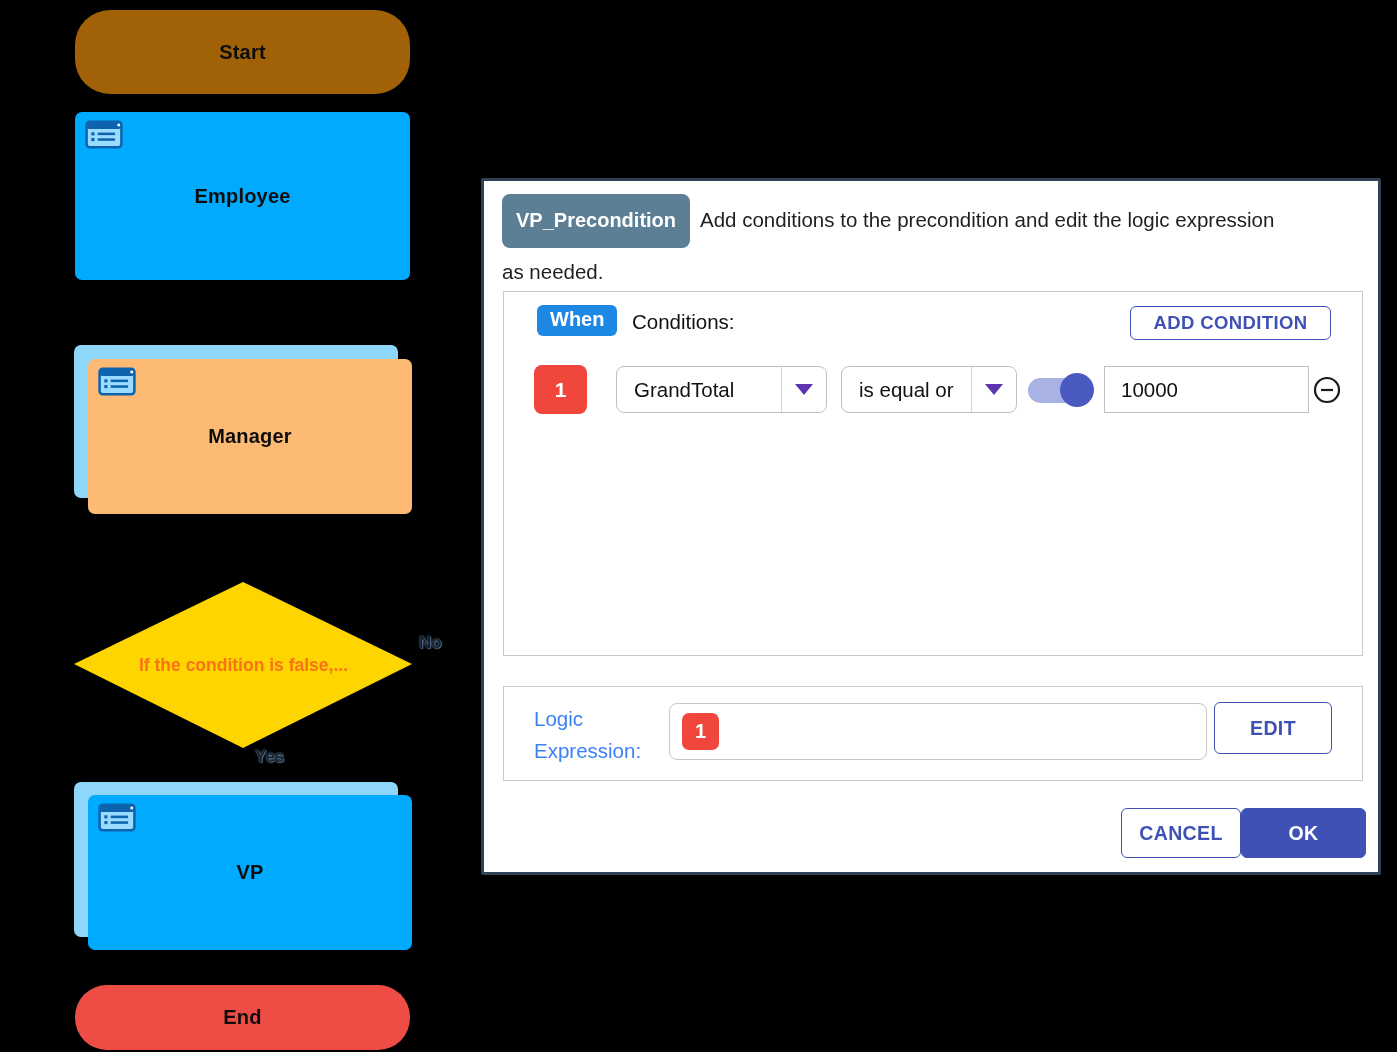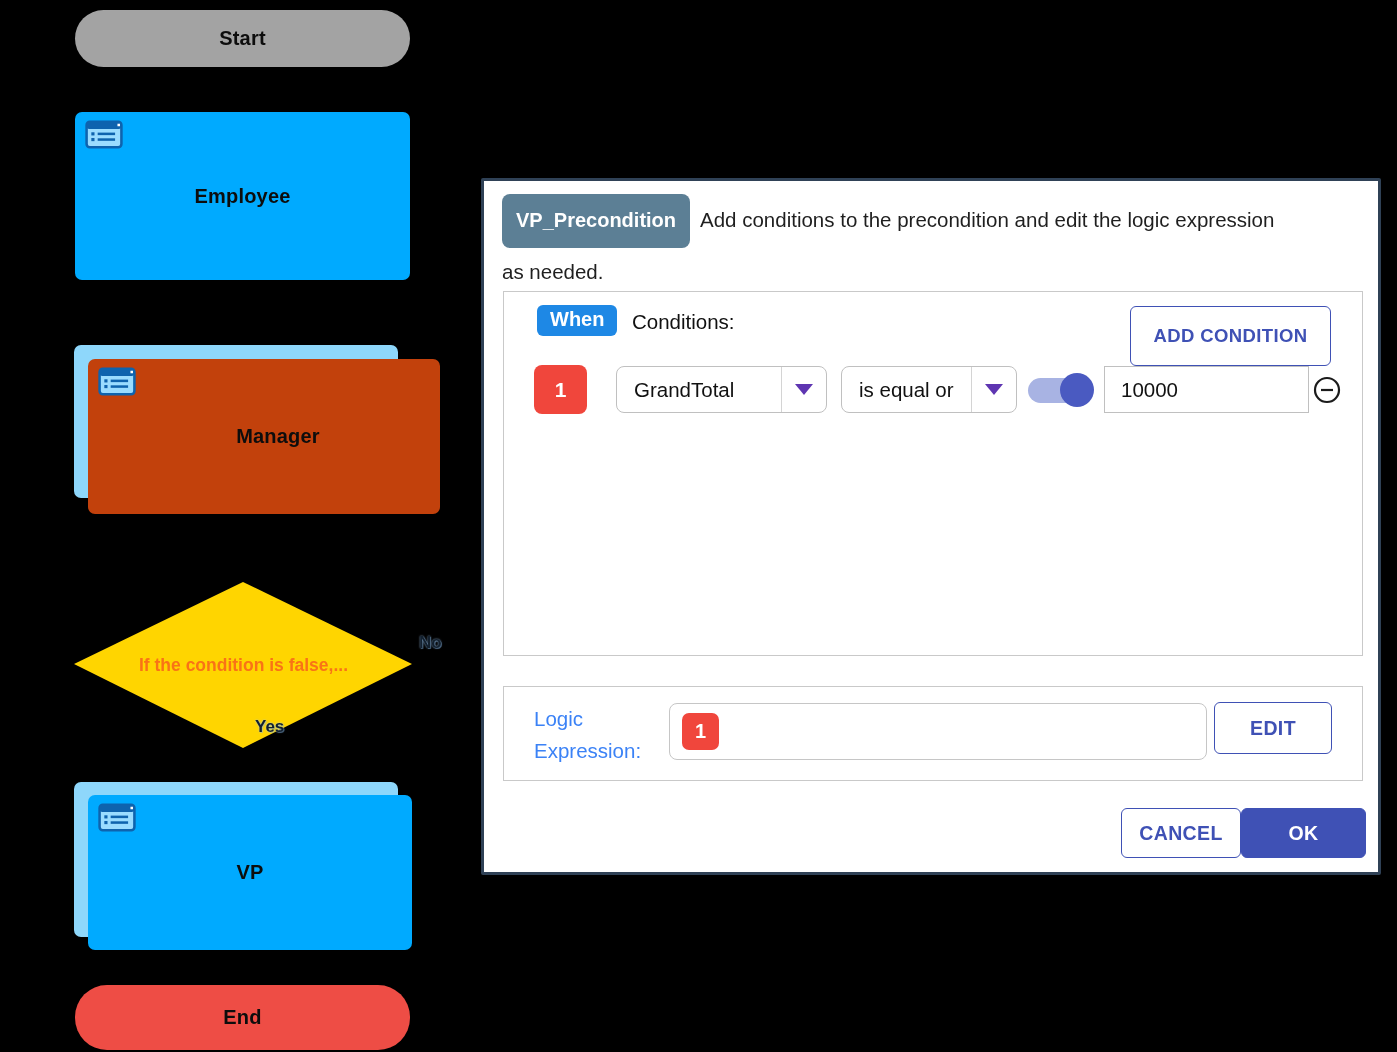--- a/index.html
+++ b/index.html
@@ -5,56 +5,56 @@
   html,body{margin:0;padding:0;background:#000;}
   body{width:1397px;height:1052px;overflow:hidden;font-family:"Liberation Sans",sans-serif;}
   .canvas{position:relative;width:1397px;height:1052px;background:#000;}
   svg.connectors{position:absolute;left:0;top:0;pointer-events:none;}
 
   
   .node{position:absolute;display:flex;align-items:center;justify-content:center;
         color:#0d0d0d;font-size:20px;font-weight:600;letter-spacing:.2px;}
   .pill{border-radius:35px;}
   .rect{border-radius:7px;}
-  .start{left:75px;top:10px;width:335px;height:57px;background:#a3a3a3;}
+  .start{left:75px;top:10px;width:335px;height:84px;background:#a16207;}
   .employee{left:75px;top:112px;width:335px;height:168px;background:#00aaff;}
   .shadowbox{position:absolute;background:#8ed7fb;border-radius:7px;}
   .manager-shadow{left:74px;top:345px;width:324px;height:153px;}
-  .manager{left:88px;top:359px;width:324px;height:155px;background:#c2410c;padding-left:28px;}
+  .manager{left:88px;top:359px;width:324px;height:155px;background:#fdba74;}
   .vp-shadow{left:74px;top:782px;width:324px;height:155px;}
   .vp{left:88px;top:795px;width:324px;height:155px;background:#00aaff;}
   .end{left:75px;top:985px;width:335px;height:65px;background:#ee4d45;border-radius:32px;}
   .node .win-icon{position:absolute;left:10px;top:8px;width:38px;height:29px;}
   .decision-hit{position:absolute;left:74px;top:582px;width:339px;height:166px;
         display:flex;align-items:center;justify-content:center;text-align:center;
         font-size:17.5px;font-weight:600;color:#f97316;}
   .edge-label{position:absolute;font-size:17px;font-weight:600;color:#13202e;
         text-shadow:0 0 2px rgba(160,200,240,.85),1px 1px 0 rgba(120,170,220,.4);}
   .lbl-no{left:419px;top:633px;}
-  .lbl-yes{left:255px;top:717px;}
+  .lbl-yes{left:255px;top:747px;}
 
   
   .dialog{position:absolute;left:481px;top:178px;width:900px;height:697px;
         background:#fff;border:3px solid #2f4156;border-radius:2px;box-sizing:border-box;}
   .dlg-desc{position:absolute;left:18px;top:13px;width:790px;margin:0;
         font-size:20.5px;line-height:48px;color:#1f1f1f;}
   .title-badge{display:inline-block;background:#5c7f95;color:#fff;font-weight:bold;
         font-size:20px;padding:2px 14px 4px;border-radius:8px;margin-right:10px;}
   .panel{position:absolute;left:19px;width:860px;background:#fff;
         border:1px solid #c9c9c9;box-sizing:border-box;}
   .panel.conditions{top:110px;height:365px;}
   .panel.logic{top:505px;height:95px;}
 
   .when-badge{position:absolute;left:33px;top:13px;background:#1e88e5;color:#fff;
         font-weight:bold;font-size:20px;padding:3px 13px 5px;border-radius:6px;}
   .conditions-label{position:absolute;left:128px;top:18px;font-size:20.5px;color:#111;}
   .btn{display:flex;align-items:center;justify-content:center;box-sizing:border-box;
         background:#fff;border:1.5px solid #3f51b5;color:#3f51b5;font-weight:bold;
         border-radius:6px;cursor:pointer;letter-spacing:.4px;}
-  .add-condition{position:absolute;right:31px;top:14px;width:201px;height:60px;font-size:18.5px;}
+  .add-condition{position:absolute;right:31px;top:14px;width:201px;height:34px;font-size:18.5px;}
 
   .cond-row{position:absolute;left:0;top:73px;width:100%;height:50px;}
   .idx-badge{position:absolute;display:flex;align-items:center;justify-content:center;
         background:#f0463c;color:#fff;font-weight:bold;border-radius:8px;}
   .row-idx{left:30px;top:0;width:53px;height:49px;font-size:21px;}
   .select-box{position:absolute;top:1px;height:47px;background:#fff;border:1px solid #c0c0c0;
         border-radius:8px;box-sizing:border-box;display:flex;align-items:center;cursor:pointer;}
   .select-box .txt{flex:1;padding-left:17px;font-size:20.5px;color:#111;white-space:nowrap;}
   .select-box .divider{width:1px;align-self:stretch;background:#d4d4d4;}
   .select-box .caret{width:44px;display:flex;align-items:center;justify-content:center;}

